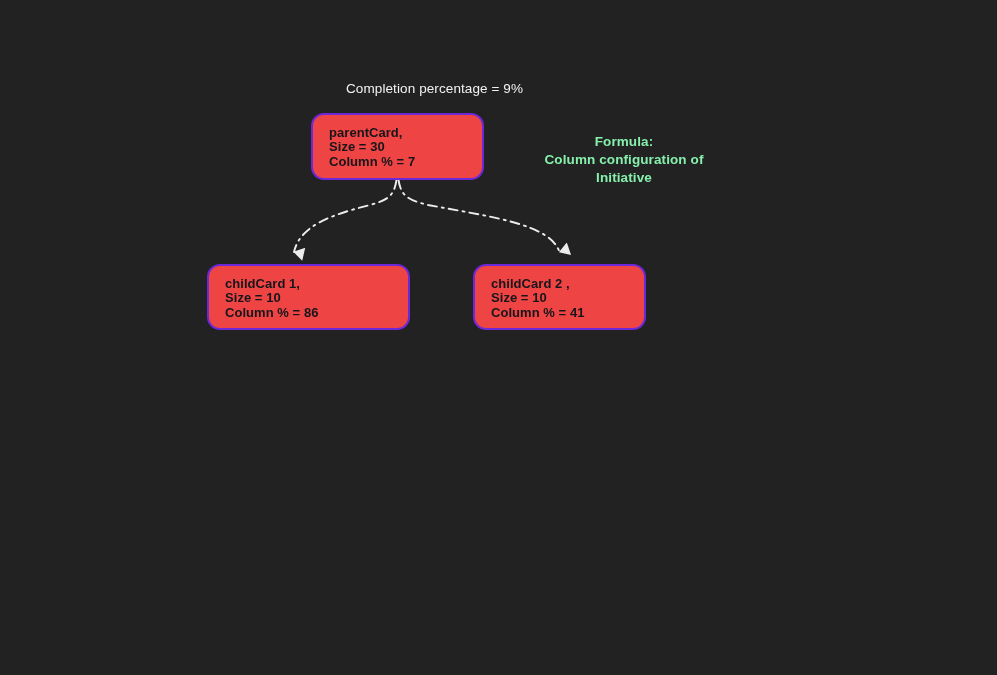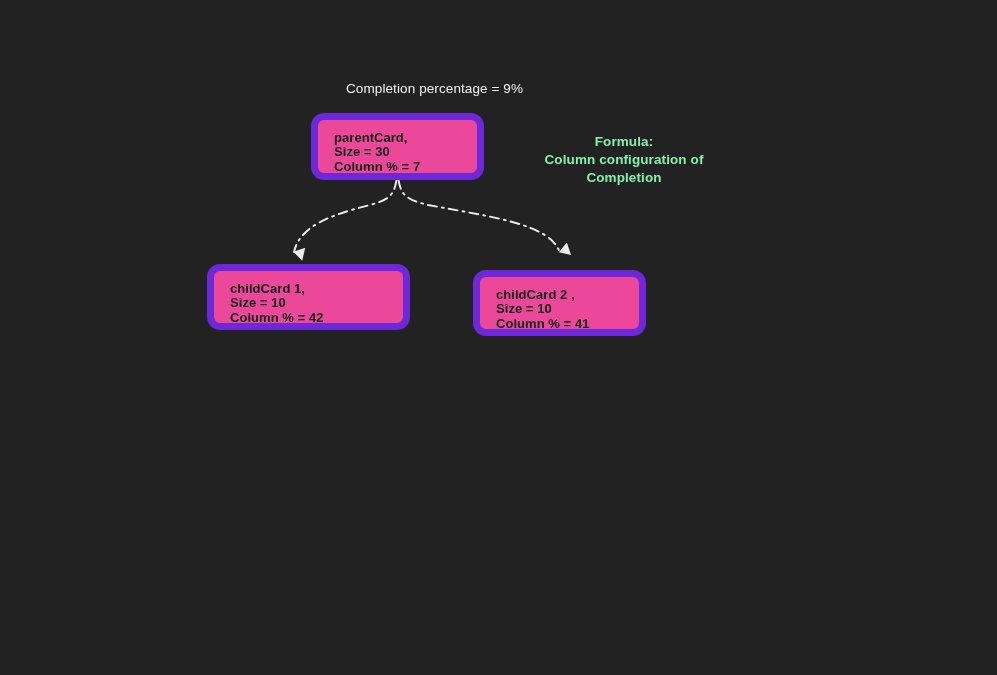--- a/index.html
+++ b/index.html
@@ -66,22 +66,22 @@
   }
   #formula-block .formula-body {
     font-weight: 700;
     display: block;
   }
 
   
   .node-card {
     position: absolute;
     box-sizing: border-box;
-    background: #ec4899;
-    border: 7px solid #6d28d9;
+    background: #ef4444;
+    border: 2px solid #6d28d9;
     border-radius: 13px;
     padding: 11px 14px 10px 16px;
   }
   .node-card .card-text {
     color: #16161a;
     font-size: 13px;
     font-weight: 700;
     line-height: 14.4px;
     white-space: pre;
     letter-spacing: 0.05px;
@@ -98,21 +98,20 @@
     left: 207px;
     top: 264px;
     width: 203px;
     height: 66px;
   }
   #child-card-2 {
     left: 473px;
     top: 264px;
     width: 173px;
     height: 66px;
-    margin-top: 6px;
   }
 </style>
 </head>
 <body>
 
 <div id="canvas">
 
   <svg id="connectors" viewBox="0 0 997 675" xmlns="http://www.w3.org/2000/svg">
     <defs>
       <marker id="arrow-down" viewBox="0 0 10 10" refX="5" refY="8.5" markerWidth="7" markerHeight="7" orient="auto-start-reverse">
@@ -122,33 +121,33 @@
 
     <path d="M 396.5 180 C 394 196 388 200 370 205 C 330 215 300 226 294 252" fill="none" stroke="#ededed" stroke-width="1.9" stroke-dasharray="9 5 2 5" stroke-linecap="round" marker-end="url(#arrow-down)"></path>
 
     <path d="M 398.5 180 C 401 196 408 200 428 205 C 492 217 550 224 559.5 252" fill="none" stroke="#ededed" stroke-width="1.9" stroke-dasharray="9 5 2 5" stroke-linecap="round" marker-end="url(#arrow-down)"></path>
   </svg>
 
   <div class="diagram-label" id="completion-label">Completion percentage = 9%</div>
 
   <div id="formula-block">
     <span class="formula-title">Formula:</span>
-    <span class="formula-body">Column configuration of Completion</span>
+    <span class="formula-body">Column configuration of Initiative</span>
   </div>
 
   <div class="node-card" id="parent-card">
     <span class="card-text">parentCard,</span>
     <span class="card-text">Size = 30</span>
     <span class="card-text">Column % = 7</span>
   </div>
 
   <div class="node-card" id="child-card-1">
     <span class="card-text">childCard 1,</span>
     <span class="card-text">Size = 10</span>
-    <span class="card-text">Column % = 42</span>
+    <span class="card-text">Column % = 86</span>
   </div>
 
   <div class="node-card" id="child-card-2">
     <span class="card-text">childCard 2 ,</span>
     <span class="card-text">Size = 10</span>
     <span class="card-text">Column % = 41</span>
   </div>
 
 </div>
 

